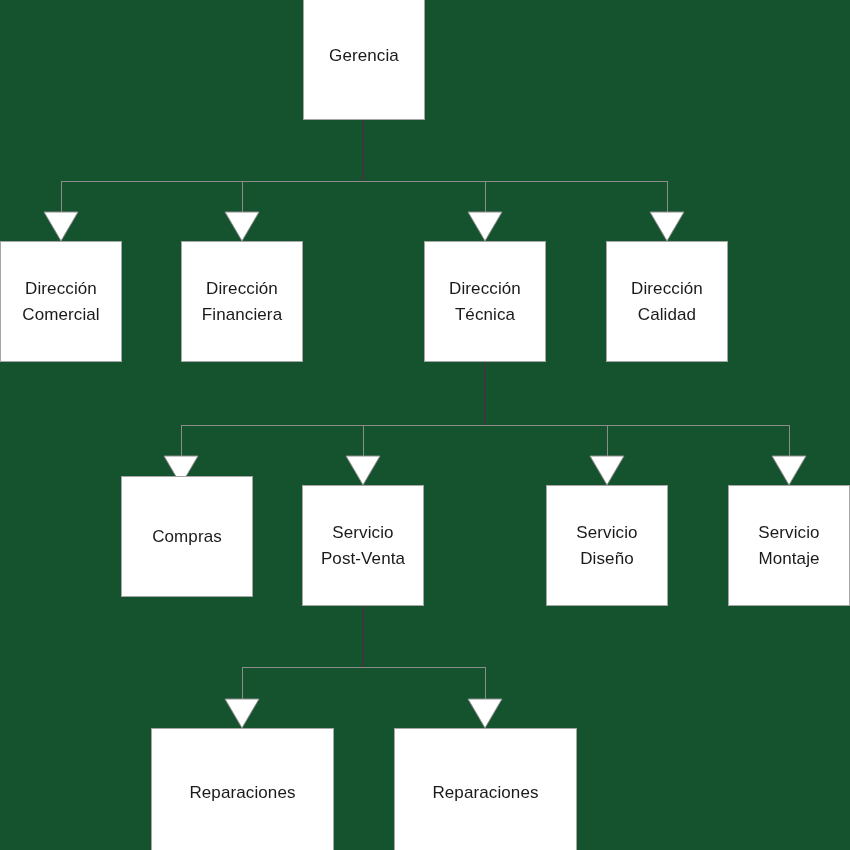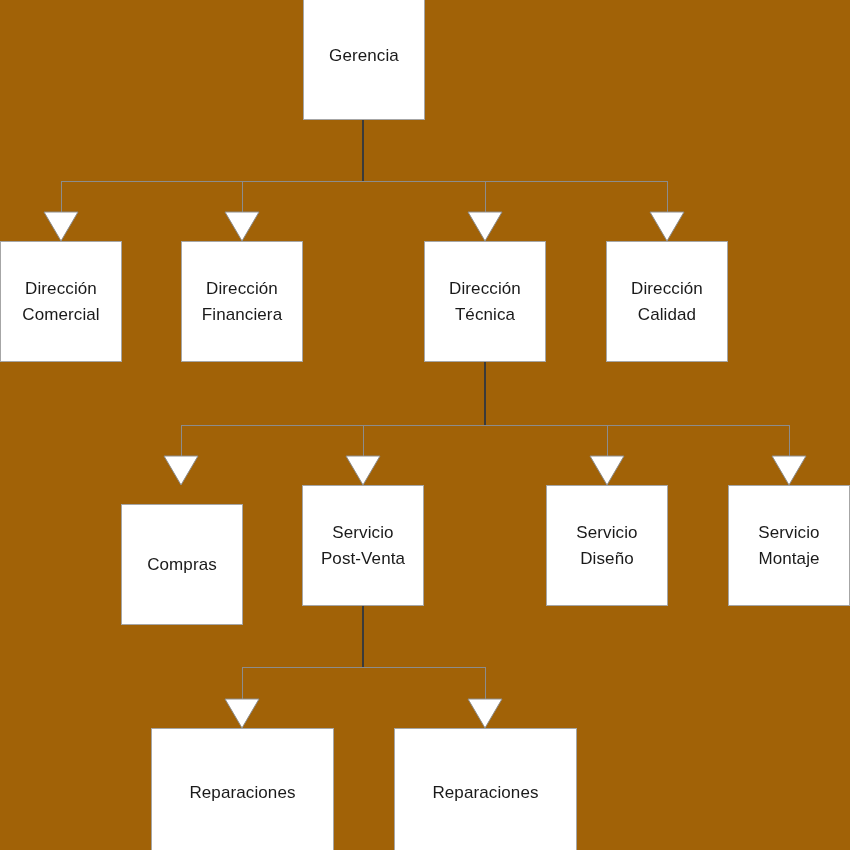--- a/index.html
+++ b/index.html
@@ -8,21 +8,21 @@
     padding: 0;
     background: #ffffff;
   }
   body {
     font-family: "Liberation Sans", "DejaVu Sans", sans-serif;
   }
   #org-canvas {
     position: relative;
     width: 850px;
     height: 850px;
-    background: #a16207;
+    background: #14532d;
     overflow: hidden;
   }
   #org-svg {
     position: absolute;
     left: 0;
     top: 0;
     width: 850px;
     height: 850px;
   }
   .node {
@@ -81,21 +81,21 @@
   <div id="org-nodes">
       <div class="node" style="left: 303px; top: -8px; width: 122px; height: 128px; border-color: rgb(166, 166, 166); background: rgb(255, 255, 255); color: rgb(26, 26, 26);"><span class="node-label">Gerencia</span></div>
       <div class="node" style="left: 0px; top: 241px; width: 122px; height: 121px; border-color: rgb(166, 166, 166); background: rgb(255, 255, 255); color: rgb(26, 26, 26);"><span class="node-label">Dirección
 Comercial</span></div>
       <div class="node" style="left: 181px; top: 241px; width: 122px; height: 121px; border-color: rgb(166, 166, 166); background: rgb(255, 255, 255); color: rgb(26, 26, 26);"><span class="node-label">Dirección
 Financiera</span></div>
       <div class="node" style="left: 424px; top: 241px; width: 122px; height: 121px; border-color: rgb(166, 166, 166); background: rgb(255, 255, 255); color: rgb(26, 26, 26);"><span class="node-label">Dirección
 Técnica</span></div>
       <div class="node" style="left: 606px; top: 241px; width: 122px; height: 121px; border-color: rgb(166, 166, 166); background: rgb(255, 255, 255); color: rgb(26, 26, 26);"><span class="node-label">Dirección
 Calidad</span></div>
-      <div class="node" style="left: 121px; top: 504px; width: 122px; height: 121px; border-color: rgb(166, 166, 166); background: rgb(255, 255, 255); color: rgb(26, 26, 26);"><span class="node-label">Compras</span></div>
+      <div class="node" style="left: 121px; top: 476px; width: 132px; height: 121px; border-color: rgb(166, 166, 166); background: rgb(255, 255, 255); color: rgb(26, 26, 26);"><span class="node-label">Compras</span></div>
       <div class="node" style="left: 302px; top: 485px; width: 122px; height: 121px; border-color: rgb(166, 166, 166); background: rgb(255, 255, 255); color: rgb(26, 26, 26);"><span class="node-label">Servicio
 Post-Venta</span></div>
       <div class="node" style="left: 546px; top: 485px; width: 122px; height: 121px; border-color: rgb(166, 166, 166); background: rgb(255, 255, 255); color: rgb(26, 26, 26);"><span class="node-label">Servicio
 Diseño</span></div>
       <div class="node" style="left: 728px; top: 485px; width: 122px; height: 121px; border-color: rgb(166, 166, 166); background: rgb(255, 255, 255); color: rgb(26, 26, 26);"><span class="node-label">Servicio
 Montaje</span></div>
       <div class="node" style="left: 151px; top: 728px; width: 183px; height: 130px; border-color: rgb(166, 166, 166); background: rgb(255, 255, 255); color: rgb(26, 26, 26);"><span class="node-label">Reparaciones</span></div>
       <div class="node" style="left: 394px; top: 728px; width: 183px; height: 130px; border-color: rgb(166, 166, 166); background: rgb(255, 255, 255); color: rgb(26, 26, 26);"><span class="node-label">Reparaciones</span></div>
     </div>
 </div>

